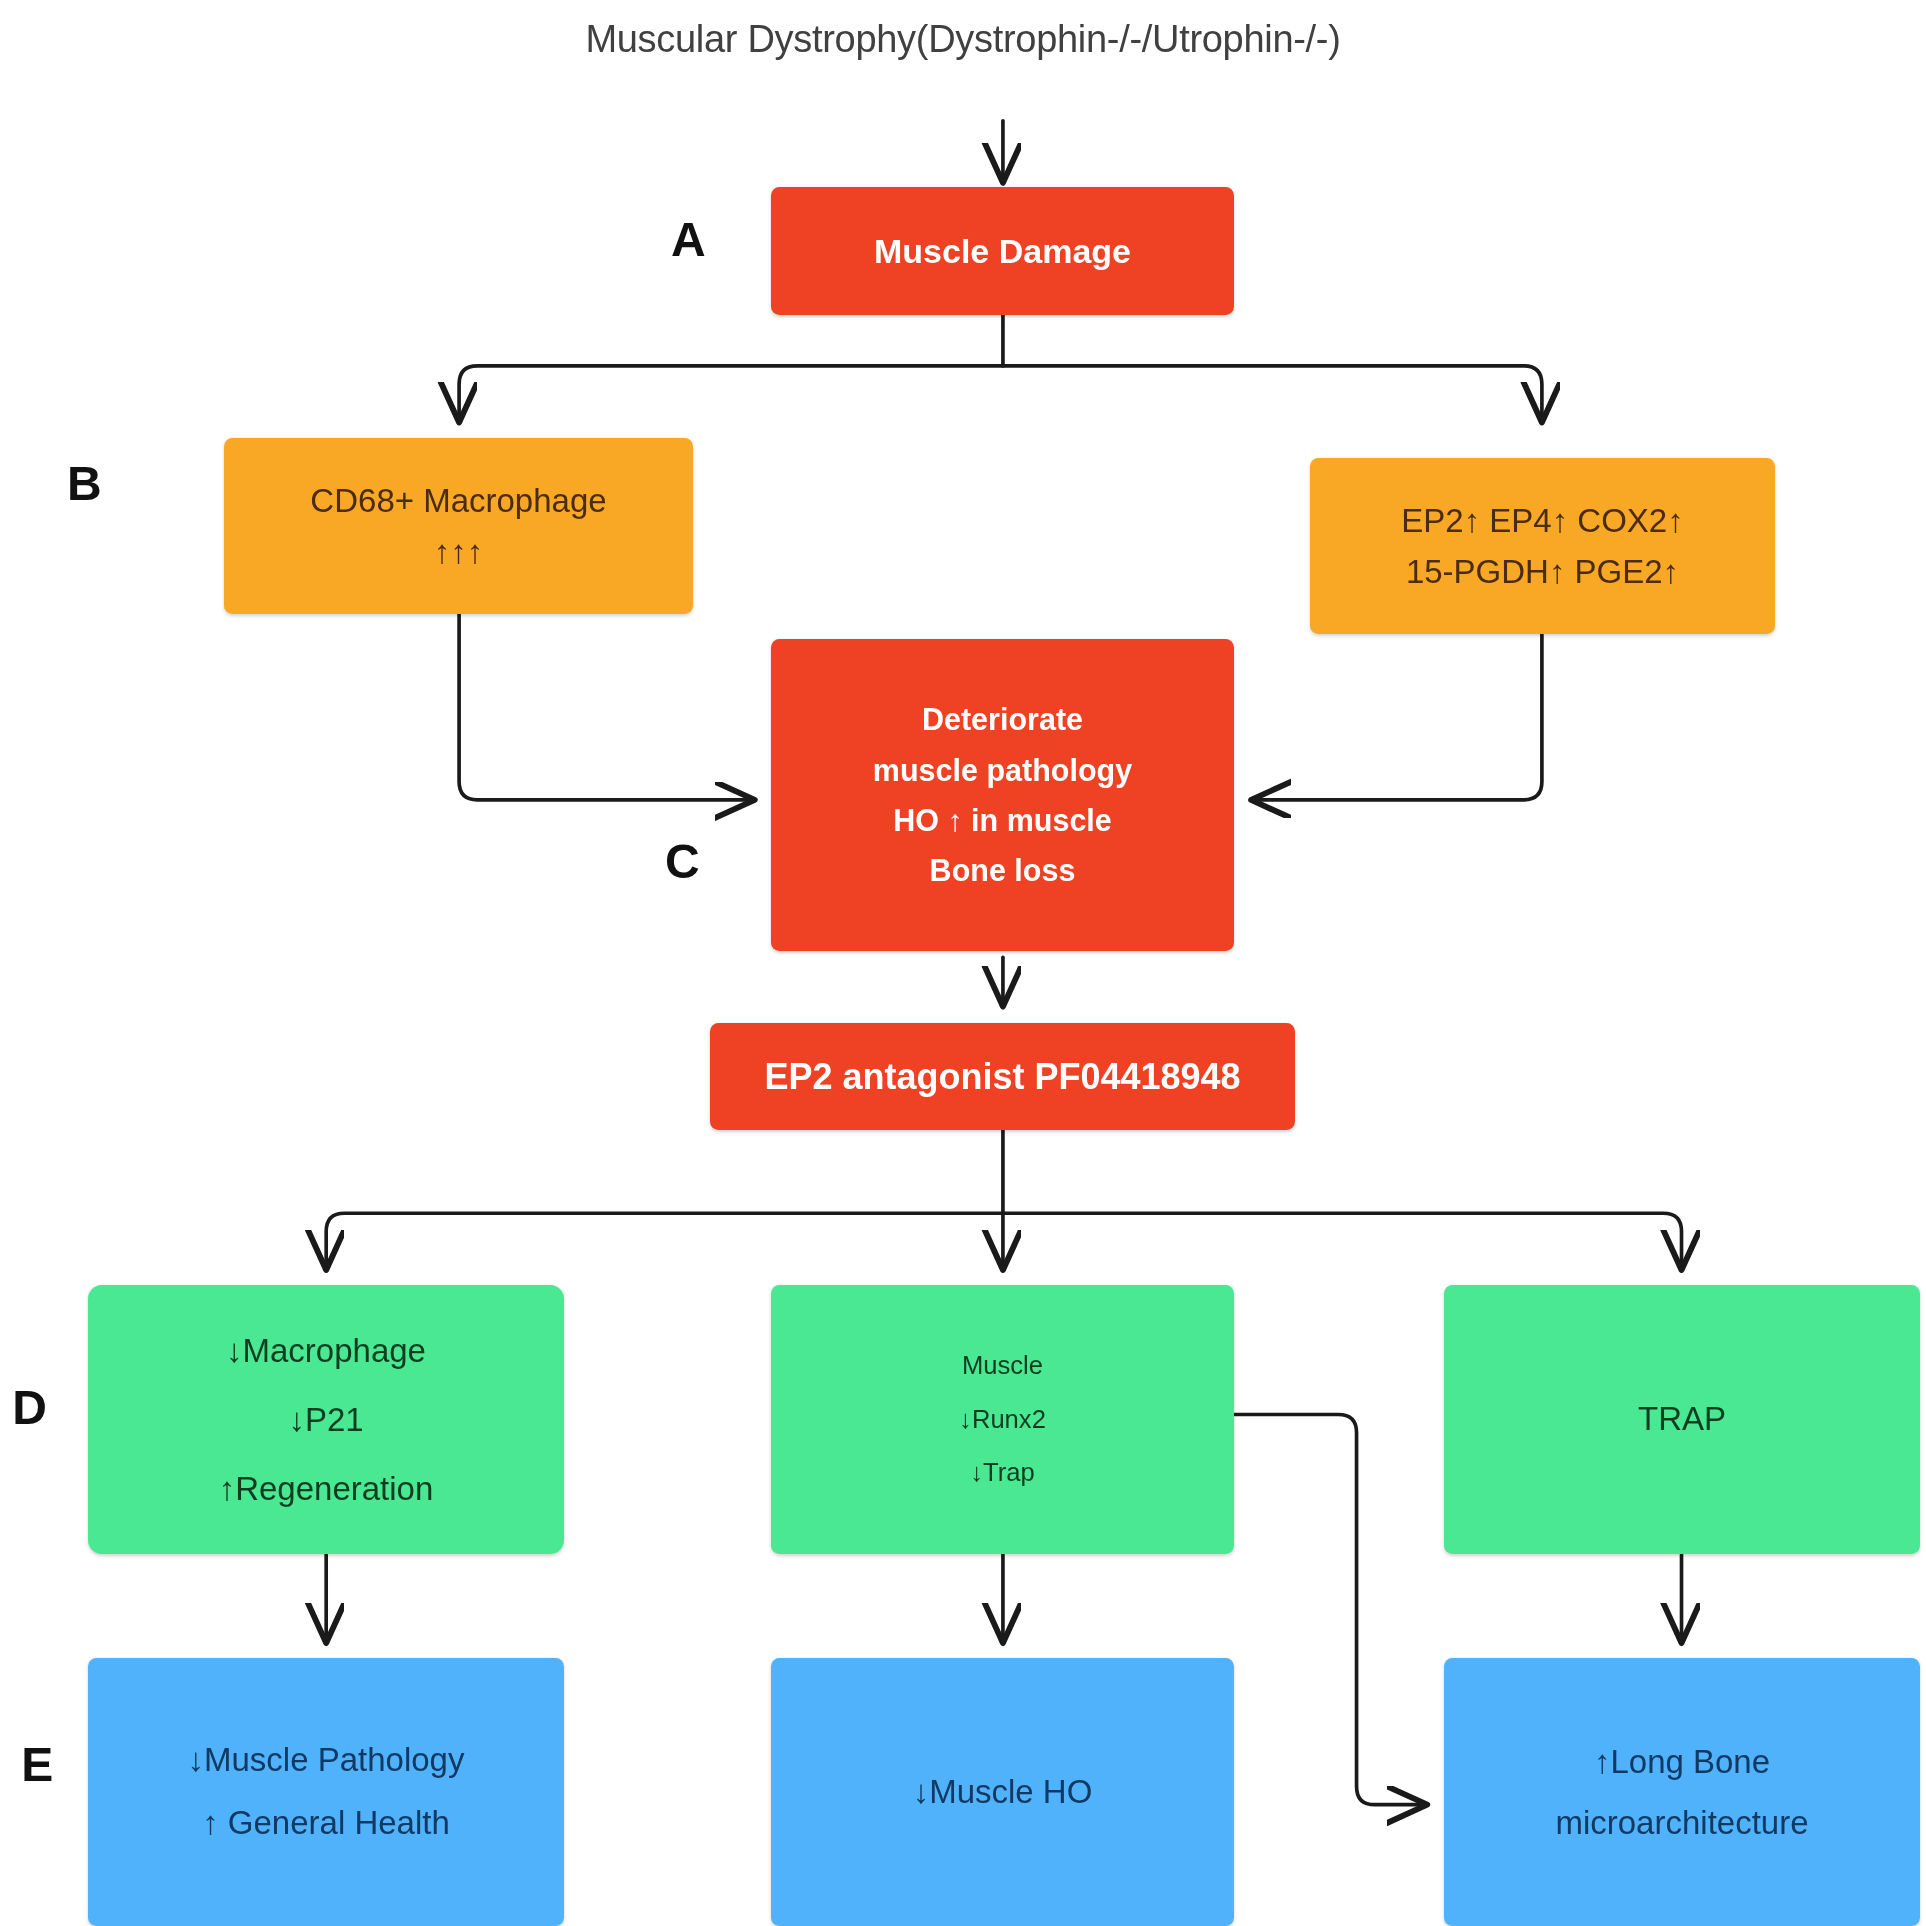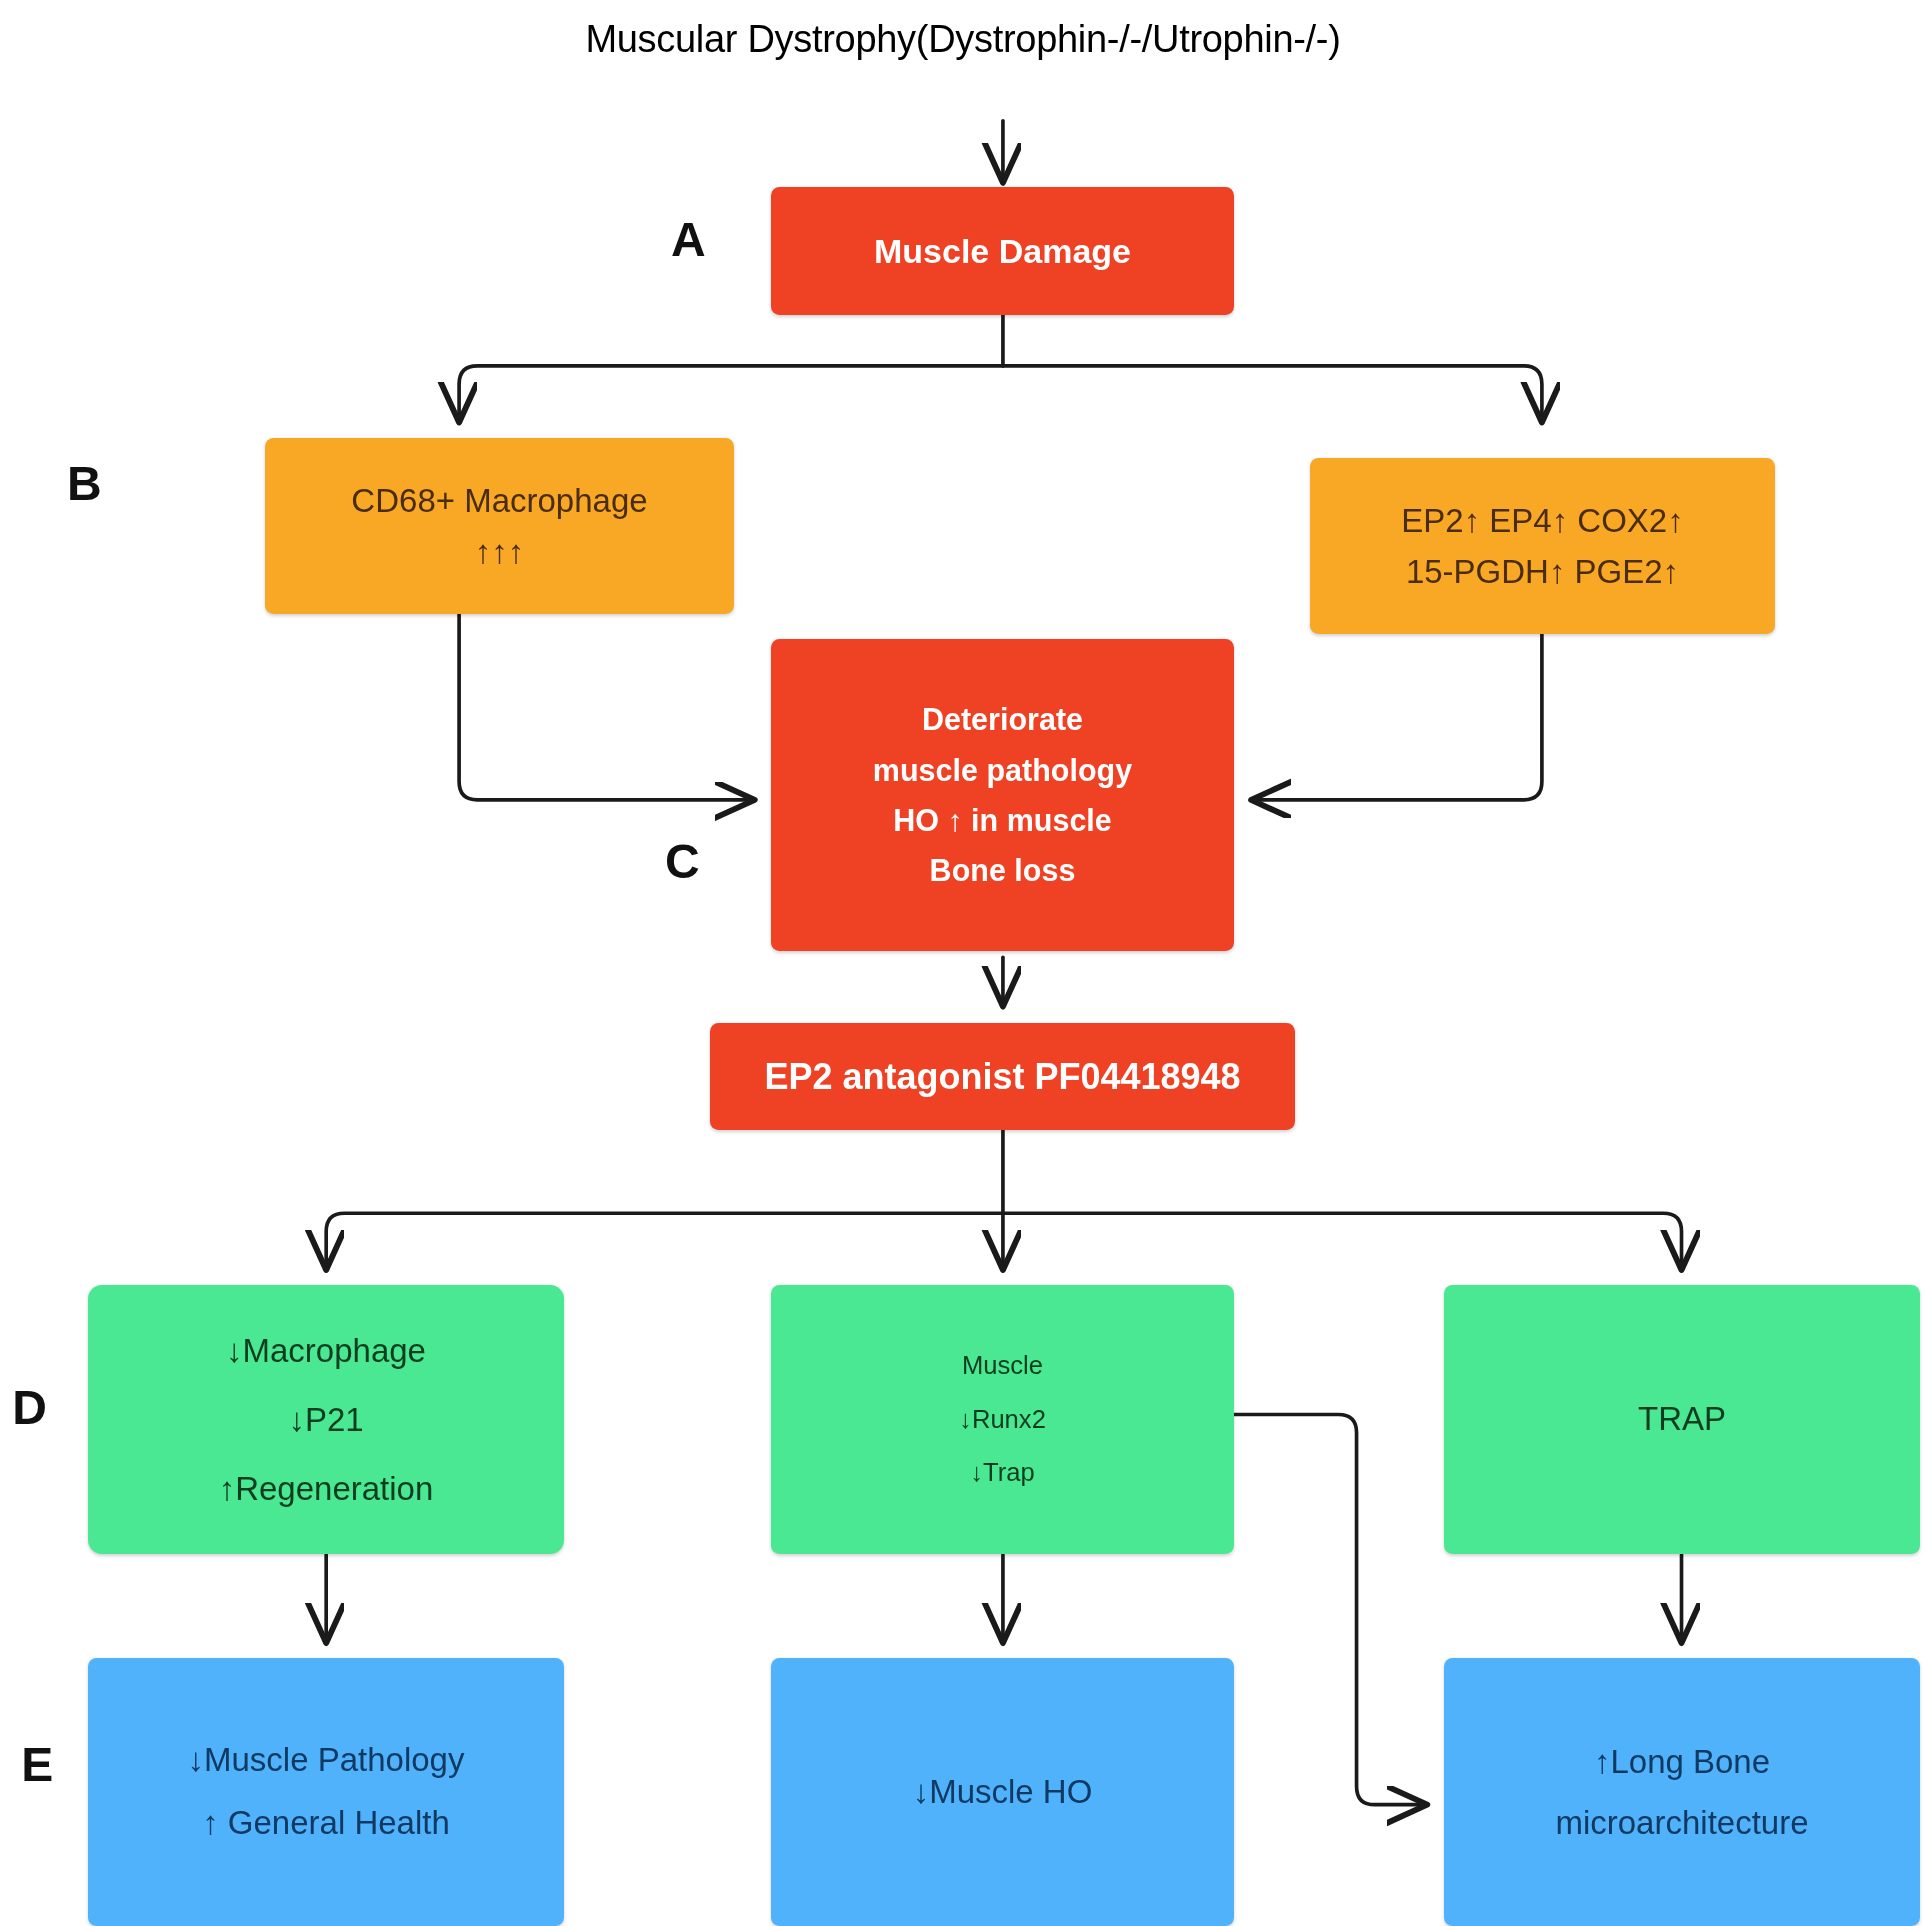--- a/index.html
+++ b/index.html
@@ -23,21 +23,21 @@
     height: 1926px;
     pointer-events: none;
   }
   .title {
     position: absolute;
     left: 0;
     top: 18.3px;
     width: 1926px;
     text-align: center;
     font-size: 38px;
-    color: #000000;
+    color: #404040;
     letter-spacing: -0.3px;
   }
   .node {
     position: absolute;
     box-sizing: border-box;
     border-radius: 8.5px;
     display: flex;
     flex-direction: column;
     align-items: center;
     justify-content: center;
@@ -65,21 +65,21 @@
   .panel-letter {
     position: absolute;
     font-size: 48px;
     font-weight: bold;
     color: #111111;
     line-height: 1;
   }
 
   
   #n-damage   { left: 771px; top: 187px;  width: 463px;  height: 128px; font-size: 34px; }
-  #n-cd68     { left: 224px;  top: 438px;  width: 469px;  height: 176px; font-size: 33px; line-height: 1.55; margin-left: 41px; }
+  #n-cd68     { left: 224px;  top: 438px;  width: 469px;  height: 176px; font-size: 33px; line-height: 1.55; }
   #n-ep2up    { left: 1310px; top: 438px;  width: 465px;  height: 176px; font-size: 33px; line-height: 1.55; margin-top: 20px; }
   #n-det      { left: 771px; top: 639px; width: 463px;  height: 312px; font-size: 30.5px; line-height: 1.65; }
   #n-anta     { left: 710px; top: 1023px; width: 585px;  height: 107px; font-size: 36px; }
   #n-d1       { left: 88px;  top: 1285px; width: 476px;  height: 269px; font-size: 33px; line-height: 2.1; border-radius: 14px; }
   #n-d2       { left: 771px; top: 1285px; width: 463px;  height: 269px; font-size: 25.6px; line-height: 2.1; }
   #n-d3       { left: 1444px; top: 1285px; width: 476px;  height: 269px; font-size: 33px; line-height: 2.5; }
   #n-e1       { left: 88px;  top: 1658px; width: 476px;  height: 268px; font-size: 33px; line-height: 1.9; }
   #n-e2       { left: 771px; top: 1658px; width: 463px;  height: 268px; font-size: 33px; }
   #n-e3       { left: 1444px; top: 1658px; width: 476px;  height: 268px; font-size: 33px; line-height: 1.85; }
 

